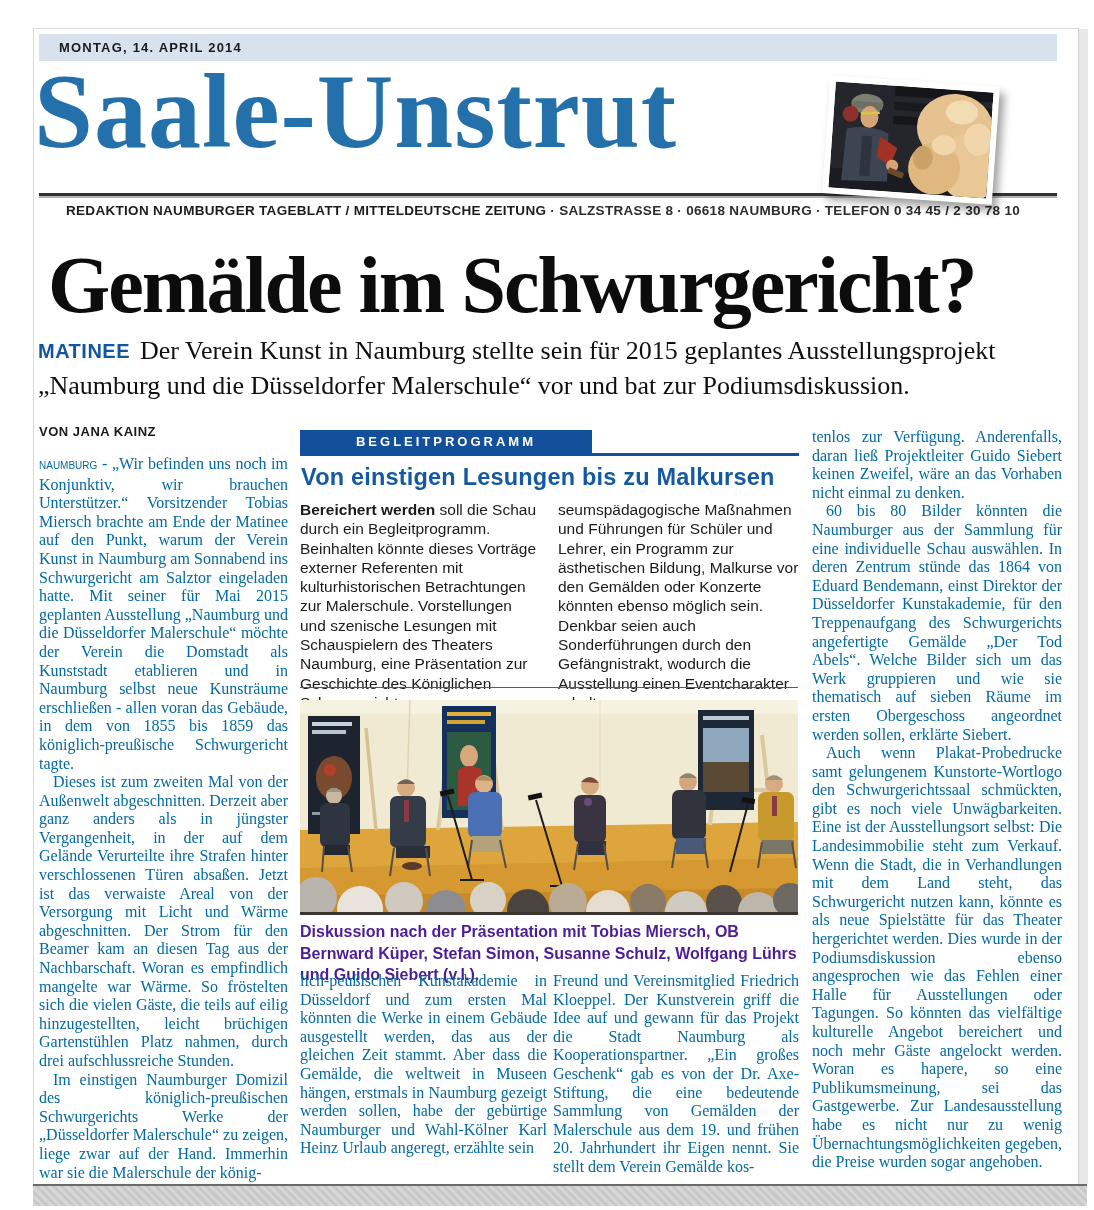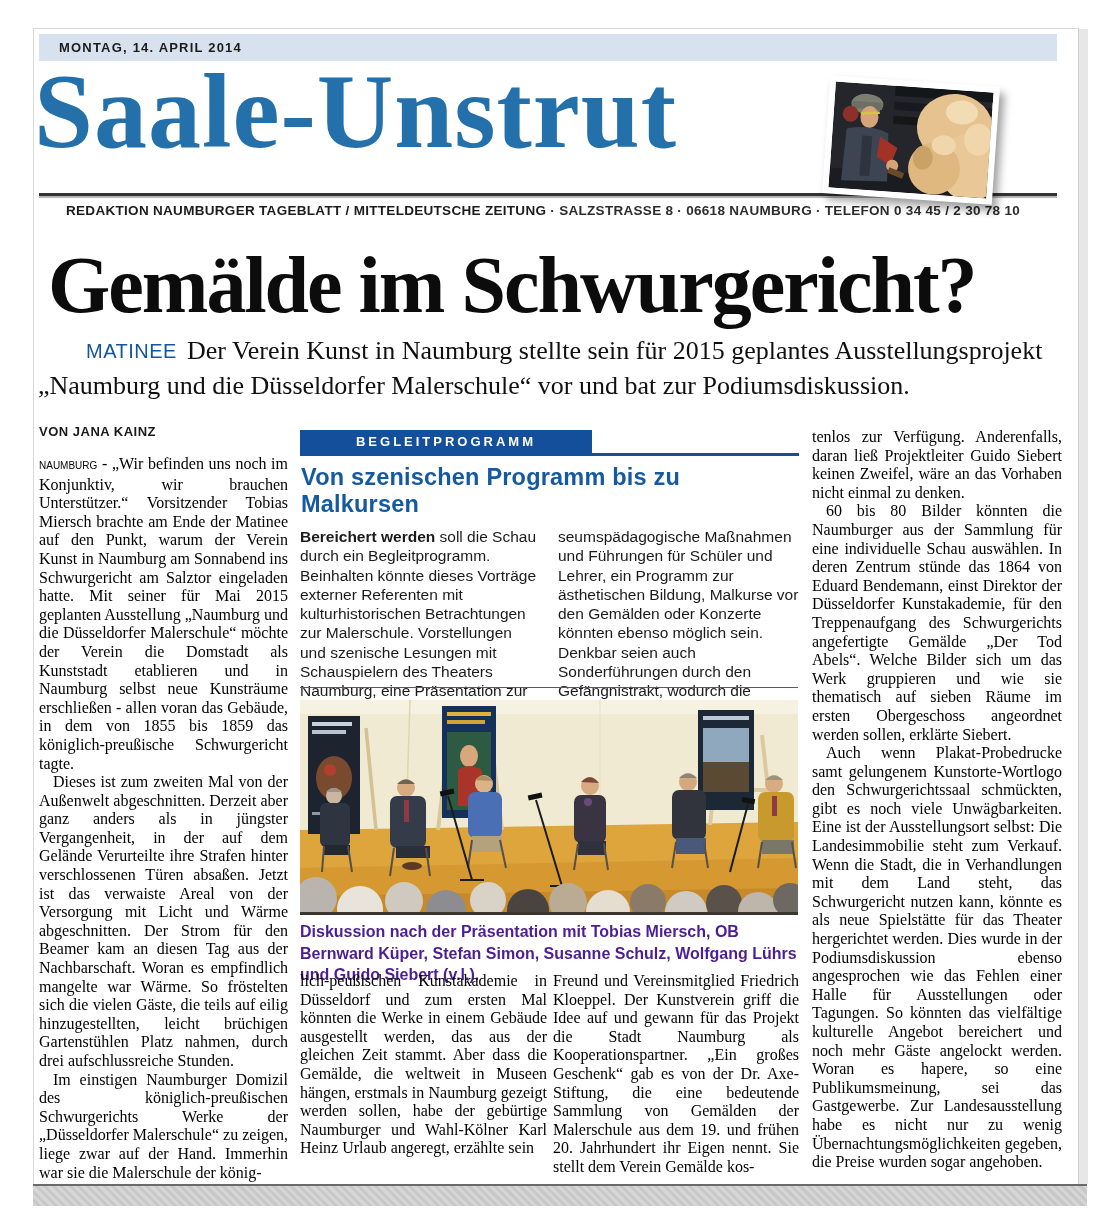--- a/index.html
+++ b/index.html
@@ -25,28 +25,28 @@
             border-bottom:2px solid #b5b5b5;}
   .contact{position:absolute;left:39px;top:203px;width:1018px;font-size:13.5px;
            font-weight:bold;letter-spacing:0.3px;color:#1c1c1c;white-space:nowrap;padding-left:27px;}
   .contact .rest{color:#2d2d2d;}
   
   .headline{position:absolute;left:34px;top:231px;width:1040px;margin:14px;
             font-family:"Liberation Serif",serif;font-weight:bold;font-size:80px;
             line-height:1.0;letter-spacing:-2px;color:#0c0c0c;white-space:nowrap;}
   .kicker{position:absolute;left:38px;top:334px;width:1024px;
           font-family:"Liberation Serif",serif;font-size:26px;line-height:33px;color:#101010;}
-  .kicker-label{font-family:"Liberation Sans",sans-serif;font-weight:normal;font-size:20px;
-                color:#14569e;letter-spacing:0.5px;margin-right:10px;position:relative;top:-1px;margin-left:48px;}
+  .kicker-label{font-family:"Liberation Sans",sans-serif;font-weight:bold;font-size:20px;
+                color:#14569e;letter-spacing:0.5px;margin-right:10px;position:relative;top:-1px;}
   .byline{position:absolute;left:39px;top:424px;font-weight:bold;font-size:13px;
           letter-spacing:0.5px;color:#1a1a1a;}
   
   .col{position:absolute;}
   .col p{margin:0;font-family:"Liberation Serif",serif;font-size:16px;line-height:18.6px;
-         text-align:justify;color:#000000;hyphens:auto;-webkit-hyphens:auto;}
+         text-align:justify;color:#0369a1;hyphens:auto;-webkit-hyphens:auto;}
   .col p.indent{text-indent:14px;}
   .lead-in{font-family:"Liberation Sans",sans-serif;font-weight:normal;font-size:10px;}
   .col-left{left:39px;top:455px;width:249px;}
   .col-midB{left:300px;top:972px;width:247px;}
   .col-midC{left:553px;top:972px;width:246px;}
   .col-right{left:812px;top:428px;width:250px;}
   
   .box{position:absolute;left:300px;top:430px;width:499px;}
   .box-bar{display:flex;height:23px;flex-direction:column;}
   .box-bar-left{width:292px;background:#144f9c;color:#fff;font-weight:bold;font-size:13px;
@@ -129,21 +129,21 @@
     <p><span class="lead-in">NAUMBURG</span><span> - „Wir befinden uns noch im Konjunktiv, wir brauchen Unterstützer.“ Vorsitzender Tobias Miersch brachte am Ende der Matinee auf den Punkt, warum der Verein Kunst in Naumburg am Sonnabend ins Schwurgericht am Salztor eingeladen hatte. Mit seiner für Mai 2015 geplanten Ausstellung „Naumburg und die Düsseldorfer Malerschule“ möchte der Verein die Domstadt als Kunststadt etablieren und in Naumburg selbst neue Kunsträume erschließen - allen voran das Gebäude, in dem von 1855 bis 1859 das königlich-preußische Schwurgericht tagte.</span></p>
     <p class="indent">Dieses ist zum zweiten Mal von der Außenwelt abgeschnitten. Derzeit aber ganz anders als in jüngster Vergangenheit, in der auf dem Gelände Verurteilte ihre Strafen hinter verschlossenen Türen absaßen. Jetzt ist das verwaiste Areal von der Versorgung mit Licht und Wärme abgeschnitten. Der Strom für den Beamer kam an diesen Tag aus der Nachbarschaft. Woran es empfindlich mangelte war Wärme. So fröstelten sich die vielen Gäste, die teils auf eilig hinzugestellten, leicht brüchigen Gartenstühlen Platz nahmen, durch drei aufschlussreiche Stunden.</p>
     <p class="indent">Im einstigen Naumburger Domizil des königlich-preußischen Schwurgerichts Werke der „Düsseldorfer Malerschule“ zu zeigen, liege zwar auf der Hand. Immerhin war sie die Malerschule der könig-</p>
   </div>
 
   <div class="box">
     <div class="box-bar">
       <div class="box-bar-left">BEGLEITPROGRAMM</div>
       <div class="box-bar-right"></div>
     </div>
-    <h2 class="box-title">Von szenischen Programm bis zu Malkursen</h2>
+    <h2 class="box-title">Von einstigen Lesungen bis zu Malkursen</h2>
     <div class="box-cols">
       <p class="box-col"><span class="box-lead">Bereichert werden</span><span> soll die Schau durch ein Begleitprogramm. Beinhalten könnte dieses Vorträge externer Referenten mit kulturhistorischen Betrachtungen zur Malerschule. Vorstellungen und szenische Lesungen mit Schauspielern des Theaters Naumburg, eine Präsentation zur Geschichte des Königlichen Schwurgerichts, mu-</span></p>
       <p class="box-col"><span>seumspädagogische Maßnahmen und Führungen für Schüler und Lehrer, ein Programm zur ästhetischen Bildung, Malkurse vor den Gemälden oder Konzerte könnten ebenso möglich sein. Denkbar seien auch Sonderführungen durch den Gefängnistrakt, wodurch die Ausstellung einen Eventcharakter erhalte.</span><span class="box-sig">JAK</span></p>
     </div>
   </div>
   <div class="box-rule"></div>
 
   <div class="photo-main">
     <svg viewBox="0 0 498 215" width="498" height="215" preserveAspectRatio="none">
       <rect width="498" height="215" fill="#f0ead2"></rect>

